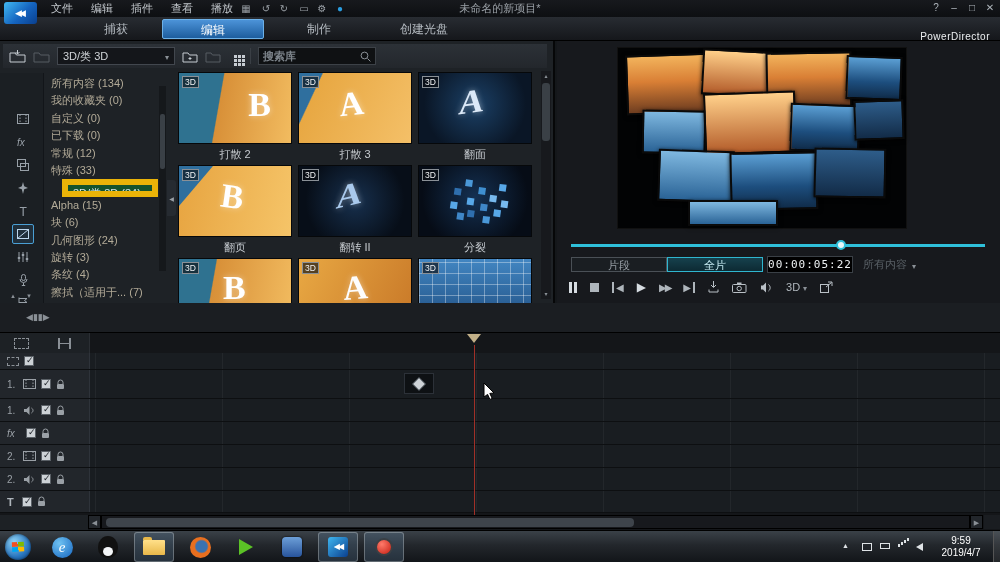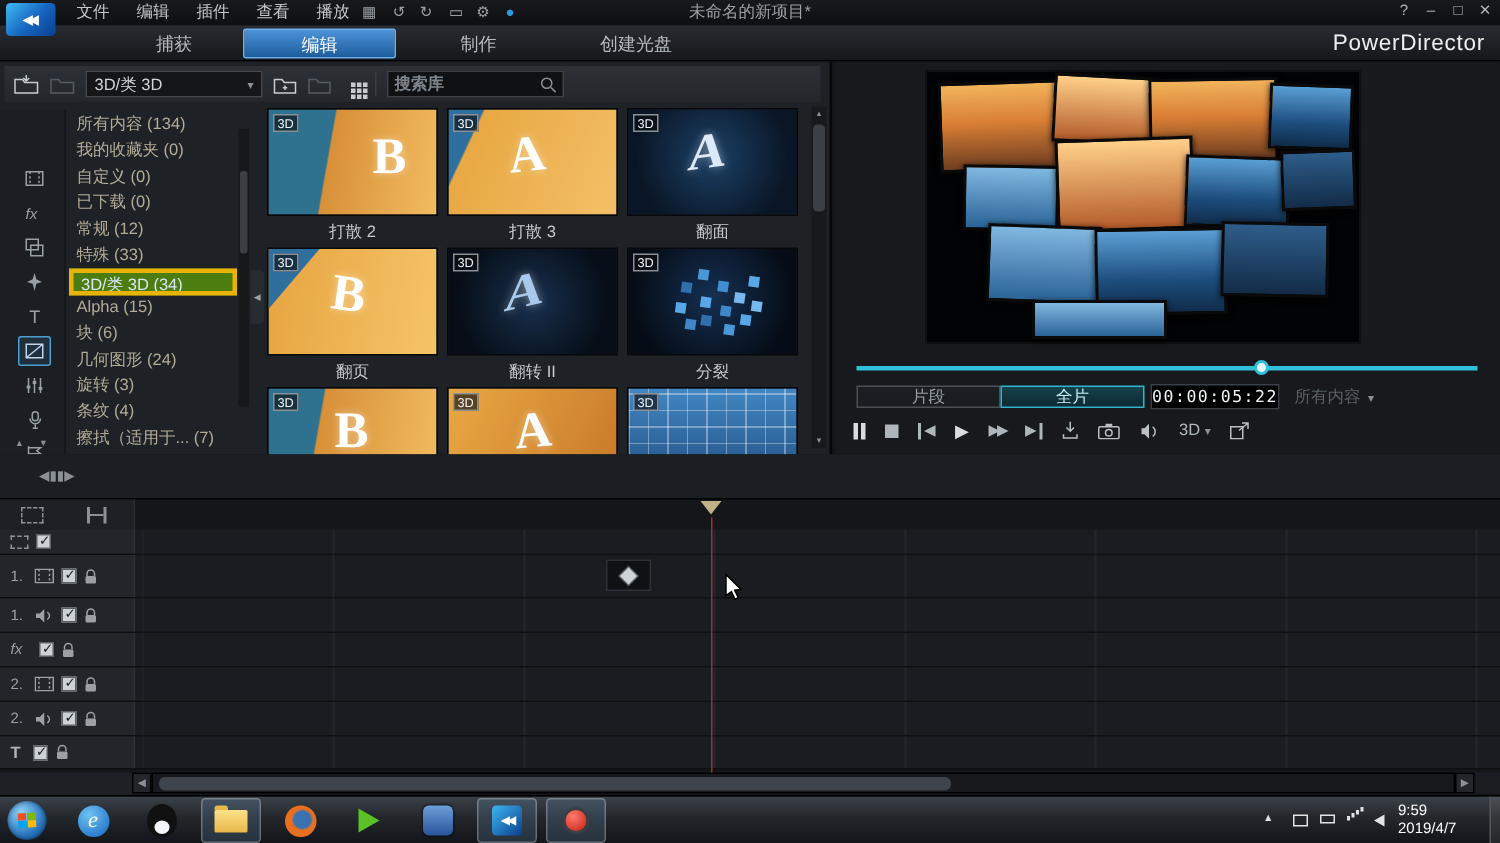--- a/index.html
+++ b/index.html
@@ -19,21 +19,21 @@
   .g-shot::before{content:"▦";} .g-undo::before{content:"↺";} .g-redo::before{content:"↻";}
   .g-disp::before{content:"▭";} .g-gear::before{content:"⚙";}
   .g-cloud::before{content:"●";color:#2a9de0;}
   .wtitle{position:absolute;left:50%;transform:translateX(-50%);top:0;line-height:17px;color:#9aa0a6;}
   .wctl{position:absolute;top:0;width:16px;text-align:center;line-height:16px;color:#aeb5bb;font-size:10px;}
 
   
   .tabbar{position:absolute;left:0;top:17px;width:1000px;height:24px;background:linear-gradient(#282c32,#15171b);border-bottom:1px solid #000;}
   .tab{position:absolute;top:2px;height:20px;text-align:center;line-height:20px;font-size:12px;color:#b4bac0;}
   .tab.active{background:linear-gradient(#4c93d8,#1d5d9e);border:1px solid #6db1e8;border-radius:2px;color:#fff;}
-  .brand{position:absolute;right:10px;top:3px;font-size:15px;color:#eceff1;letter-spacing:.5px;}
+  .brand{position:absolute;right:10px;top:14px;font-size:10px;color:#eceff1;letter-spacing:.5px;}
 
   
   .lib{position:absolute;left:0;top:41px;width:555px;height:262px;background:#1e2226;border-right:2px solid #060708;overflow:hidden;}
   .libbar{position:absolute;left:3px;top:3px;right:6px;height:24px;background:linear-gradient(#2c3137,#23272c);display:flex;align-items:center;gap:7px;padding:0 6px;}
   .libdd{width:118px;height:18px;background:#14161a;border:1px solid #42474e;font-size:11px;color:#d0d4d8;
     display:flex;align-items:center;padding:0 5px;justify-content:space-between;}
   .dd-arrow::before{content:"▾";font-size:8px;color:#8a9096;}
   .gridico{width:3px;height:3px;background:#c6ccd2;margin:0 6px;
     box-shadow:4px 0 #c6ccd2,8px 0 #c6ccd2,0 4px #c6ccd2,4px 4px #c6ccd2,8px 4px #c6ccd2,0 8px #c6ccd2,4px 8px #c6ccd2,8px 8px #c6ccd2;}
   .vsep{width:1px;height:16px;background:#3a3f45;}
@@ -42,21 +42,21 @@
   .sinput::placeholder{color:#7d848b;}
 
   .rooms{position:absolute;left:0;top:32px;width:44px;bottom:0;background:#1b1f23;border-right:1px solid #121519;}
   .room{position:absolute;left:12px;width:22px;height:20px;display:flex;align-items:center;justify-content:center;}
   .room.sel{border:1px solid #4a9fd4;background:rgba(70,140,200,.15);border-radius:2px;}
   .chev{position:absolute;width:14px;height:9px;color:#8a9096;font-size:7px;line-height:9px;text-align:center;}
   .g-up::before{content:"▴";} .g-dn::before{content:"▾";}
 
   .cats{position:absolute;left:46px;top:34px;width:112px;}
   .cat{height:17.4px;line-height:17.4px;font-size:11px;color:#b3ab98;padding-left:5px;white-space:nowrap;overflow:hidden;}
-  .cat.sel{border:3px solid #eab308;background:#4d7c0f;color:#d8e7f3;}
+  .cat.sel{border:6px solid #eab308;background:#14532d;color:#d8e7f3;margin-left:16px;}
   .catscroll{position:absolute;left:159px;top:45px;width:7px;height:185px;background:#15181b;}
   .catthumb{position:absolute;left:1px;top:28px;width:5px;height:55px;background:#3a4046;border-radius:2px;}
   .collapse{position:absolute;left:167px;top:139px;width:9px;height:36px;background:#262b31;border-radius:0 3px 3px 0;
     color:#9aa0a6;font-size:6px;display:flex;align-items:center;justify-content:center;}
   .g-lt::before{content:"◀";} .g-rt::before{content:"▶";}
 
   .thumb{position:absolute;width:114px;}
   .timg{position:relative;height:72px;border:1px solid #06080a;overflow:hidden;}
   .tletter{position:absolute;color:#fff;font-family:"Liberation Serif","DejaVu Serif",serif;font-size:34px;font-weight:bold;
     text-shadow:0 0 6px rgba(255,255,255,.45);}
@@ -190,21 +190,21 @@
   .pdmini::before{content:"◀◀";}
   .recapp{width:18px;height:18px;border-radius:50%;background:radial-gradient(circle at 35% 30%,#ff7a6a,#c41e12);
     border:2px solid #3a3f44;}
   .trayup{position:absolute;left:842px;top:11px;color:#dfe3e6;font-size:7px;}
   .trayup::before{content:"▲";}
   .tico{position:absolute;top:12px;border:1px solid #dfe3e6;}
   .tmon{width:10px;height:8px;} .tbat{width:10px;height:6px;}
   .tnet{position:absolute;top:13px;width:2px;height:3px;background:#dfe3e6;
     box-shadow:3px -2px 0 #dfe3e6,6px -4px 0 #dfe3e6,9px -6px 0 0 #dfe3e6;}
   .tspk{position:absolute;top:12px;width:0;height:0;border-top:4px solid transparent;border-bottom:4px solid transparent;border-right:7px solid #dfe3e6;}
-  .clock{position:absolute;right:10px;top:4px;width:58px;text-align:left;color:#fff;font-size:10px;line-height:12px;}
+  .clock{position:absolute;right:10px;top:4px;width:58px;text-align:center;color:#fff;font-size:10px;line-height:12px;}
   .showdesk{position:absolute;right:0;top:0;width:7px;height:32px;border-left:1px solid #555;background:rgba(255,255,255,.08);}
 
   .cursor{position:absolute;left:483px;top:382px;z-index:999;}
 </style>
 </head>
 <body>
 
 <div id="app">
 
   <div class="menubar">

